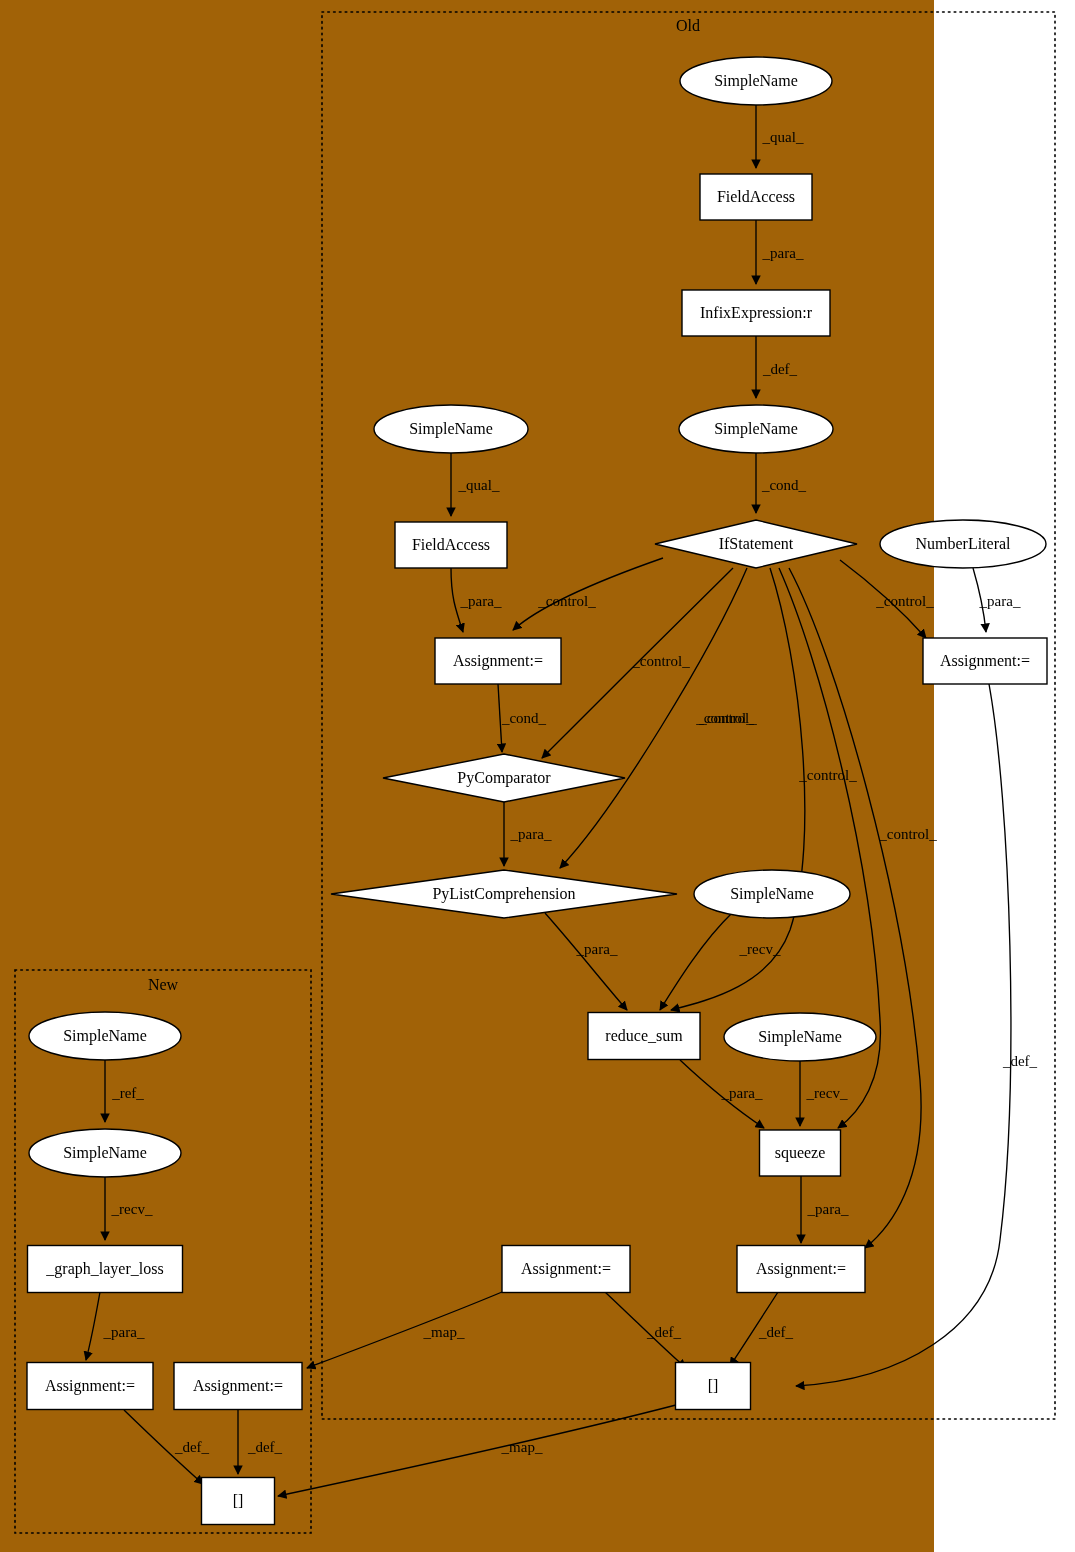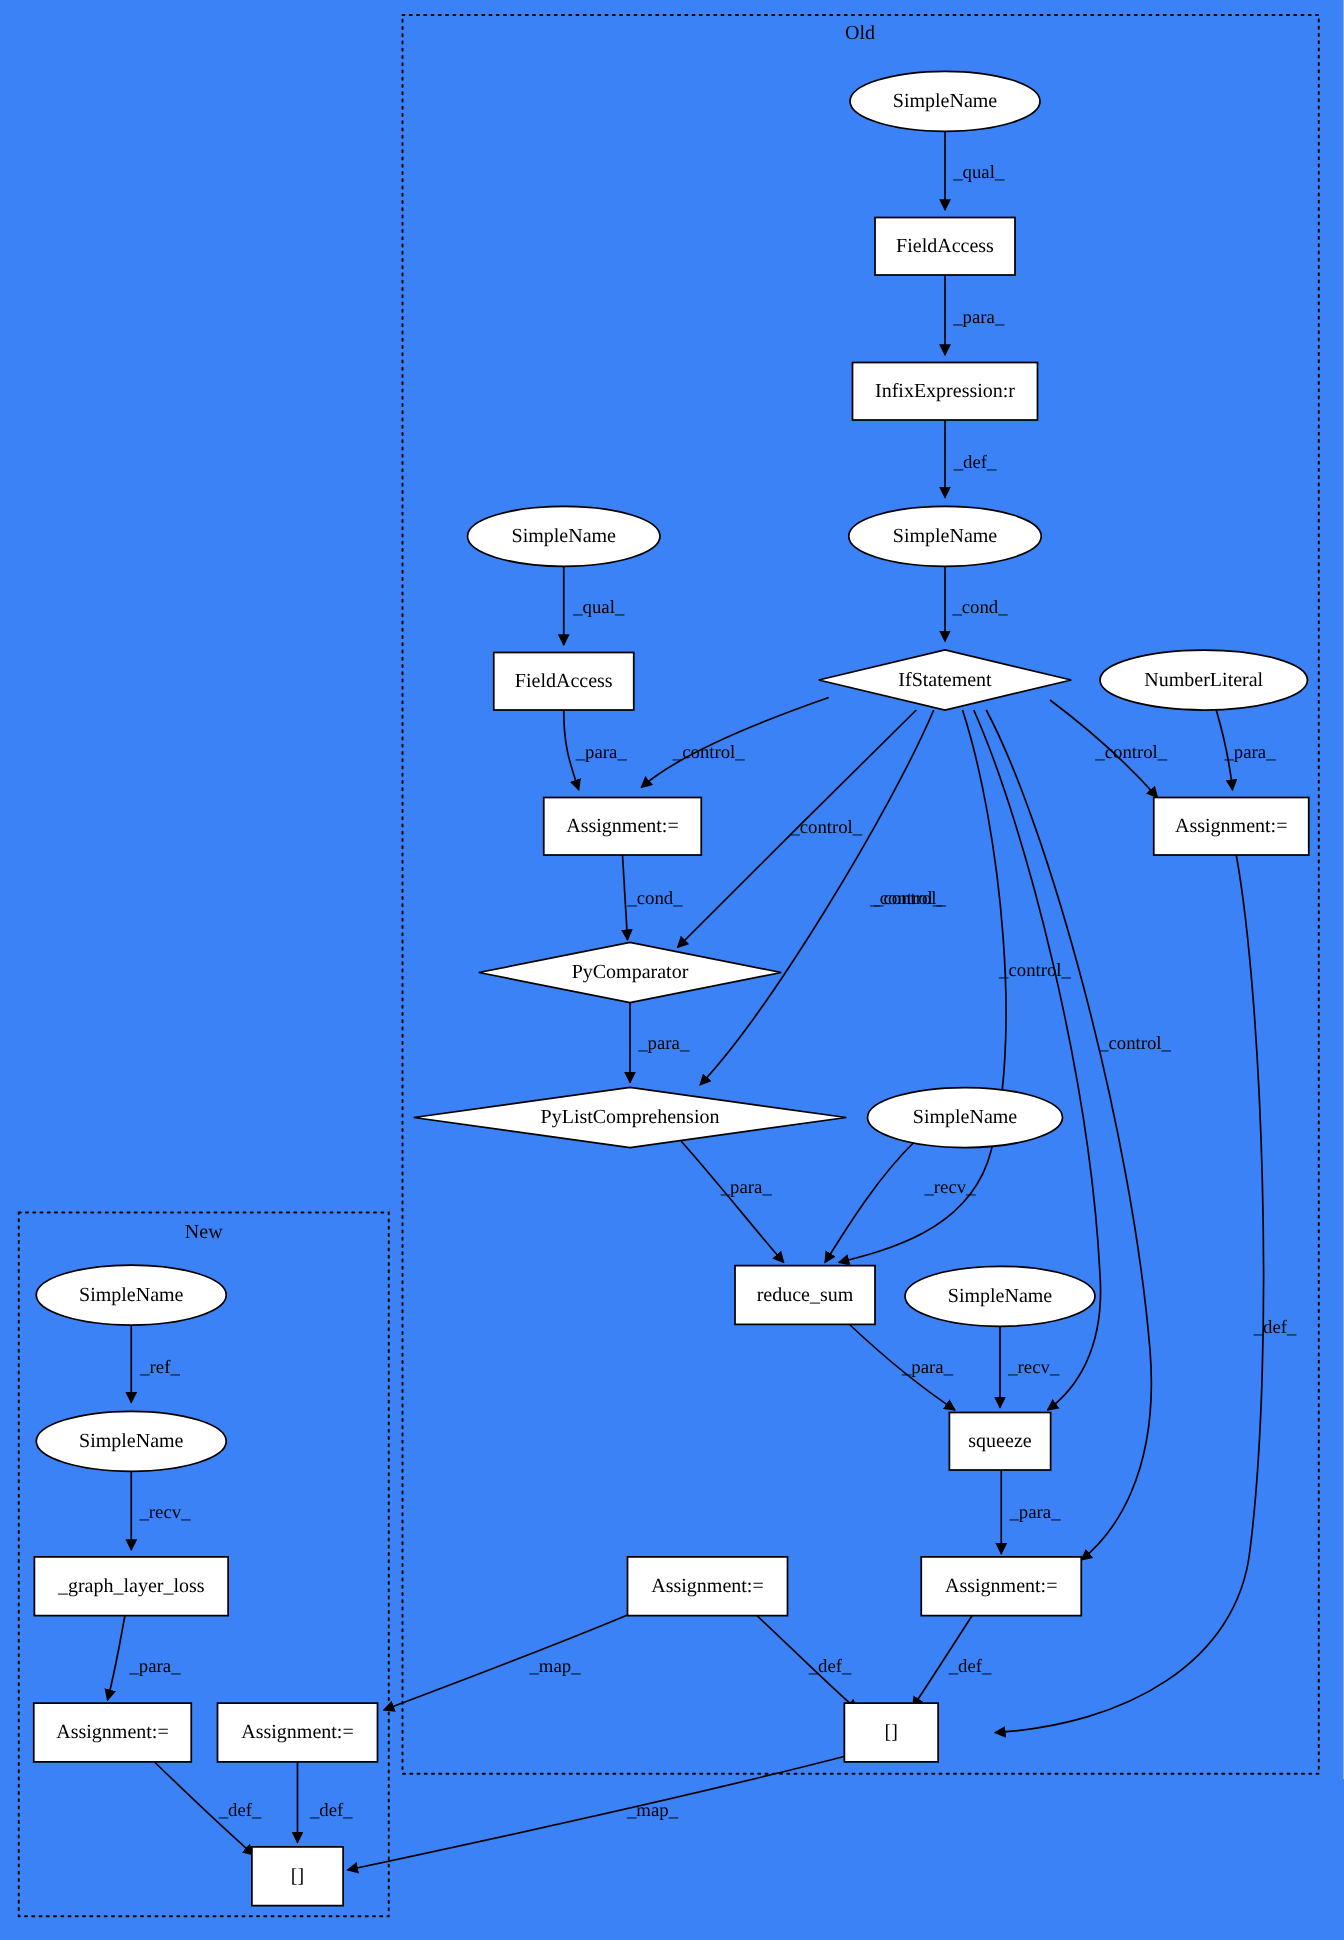--- a/index.html
+++ b/index.html
@@ -2,23 +2,23 @@
 <html><head>
 <meta charset="utf-8">
 <style>
   html, body {
     margin: 0;
     padding: 0;
     background: #ffffff;
   }
   #canvas-wrap {
     position: relative;
-    width: 1075px;
+    width: 934px;
     height: 1552px;
-    background: #3b82f6;
+    background: #a16207;
     font-family: "Liberation Serif", "DejaVu Serif", serif;
   }
   svg#graph {
     display: block;
     width: 1075px;
     height: 1552px;
   }
   .cluster-box {
     fill: none;
     stroke: #000000;

